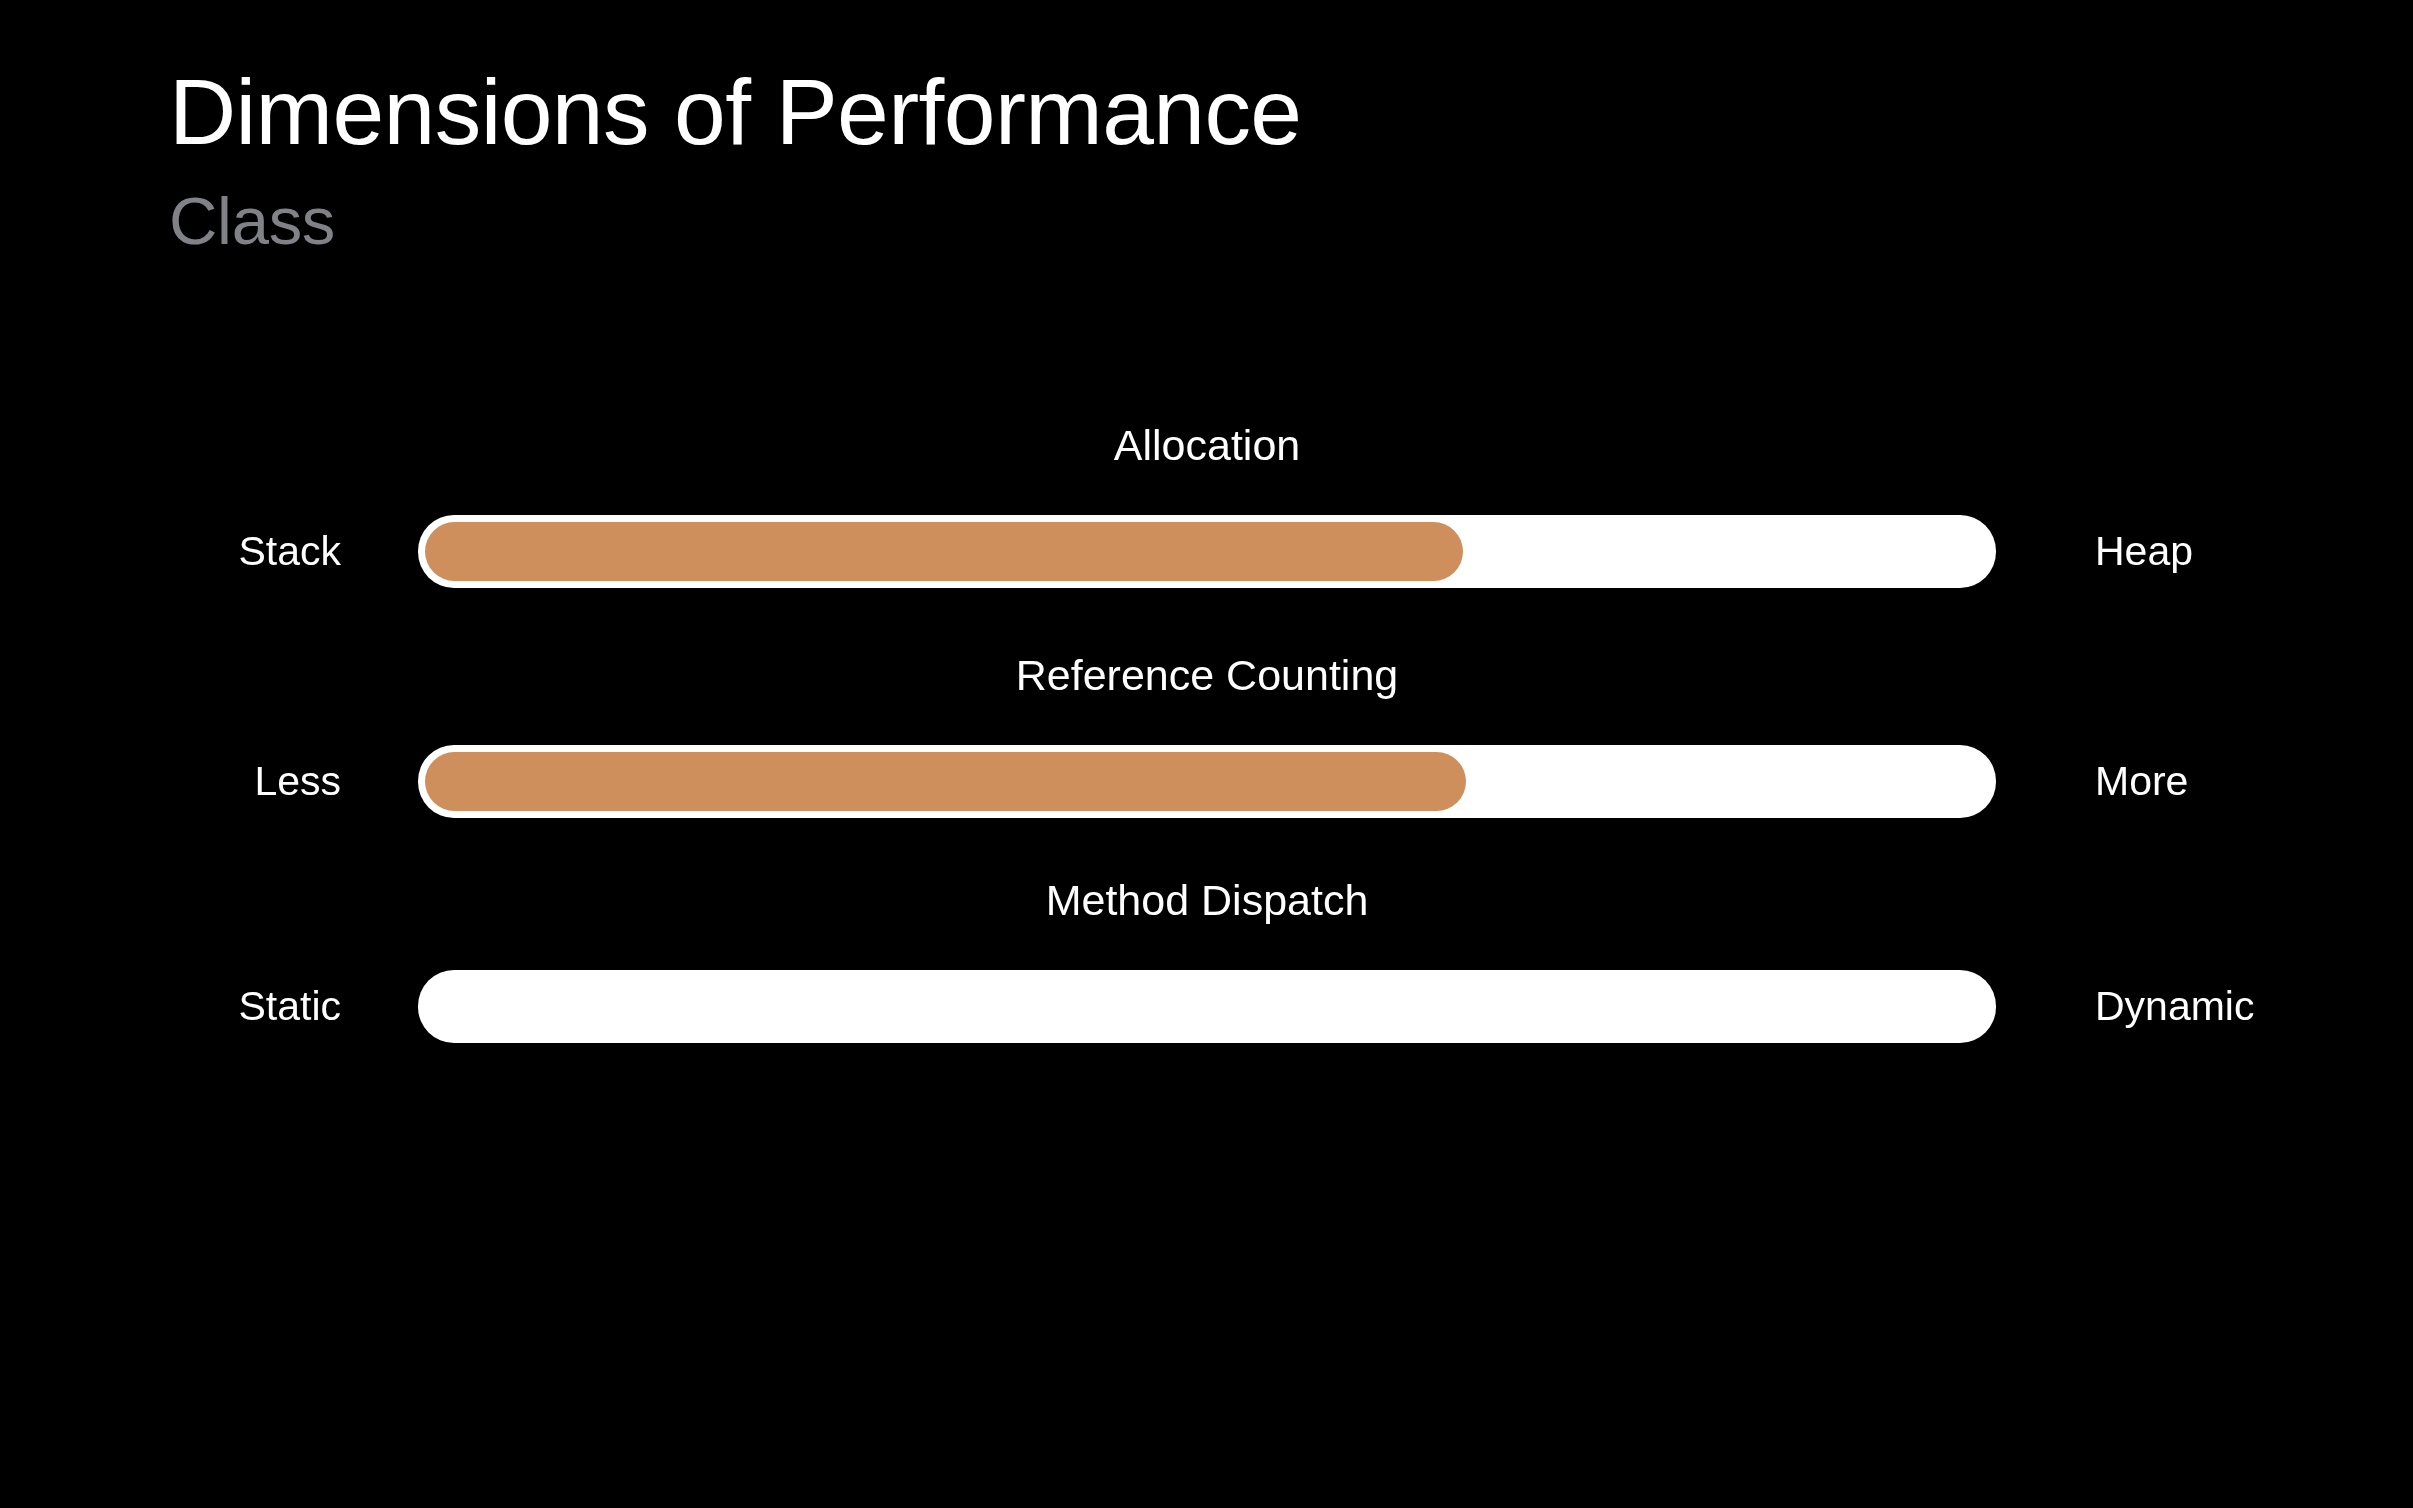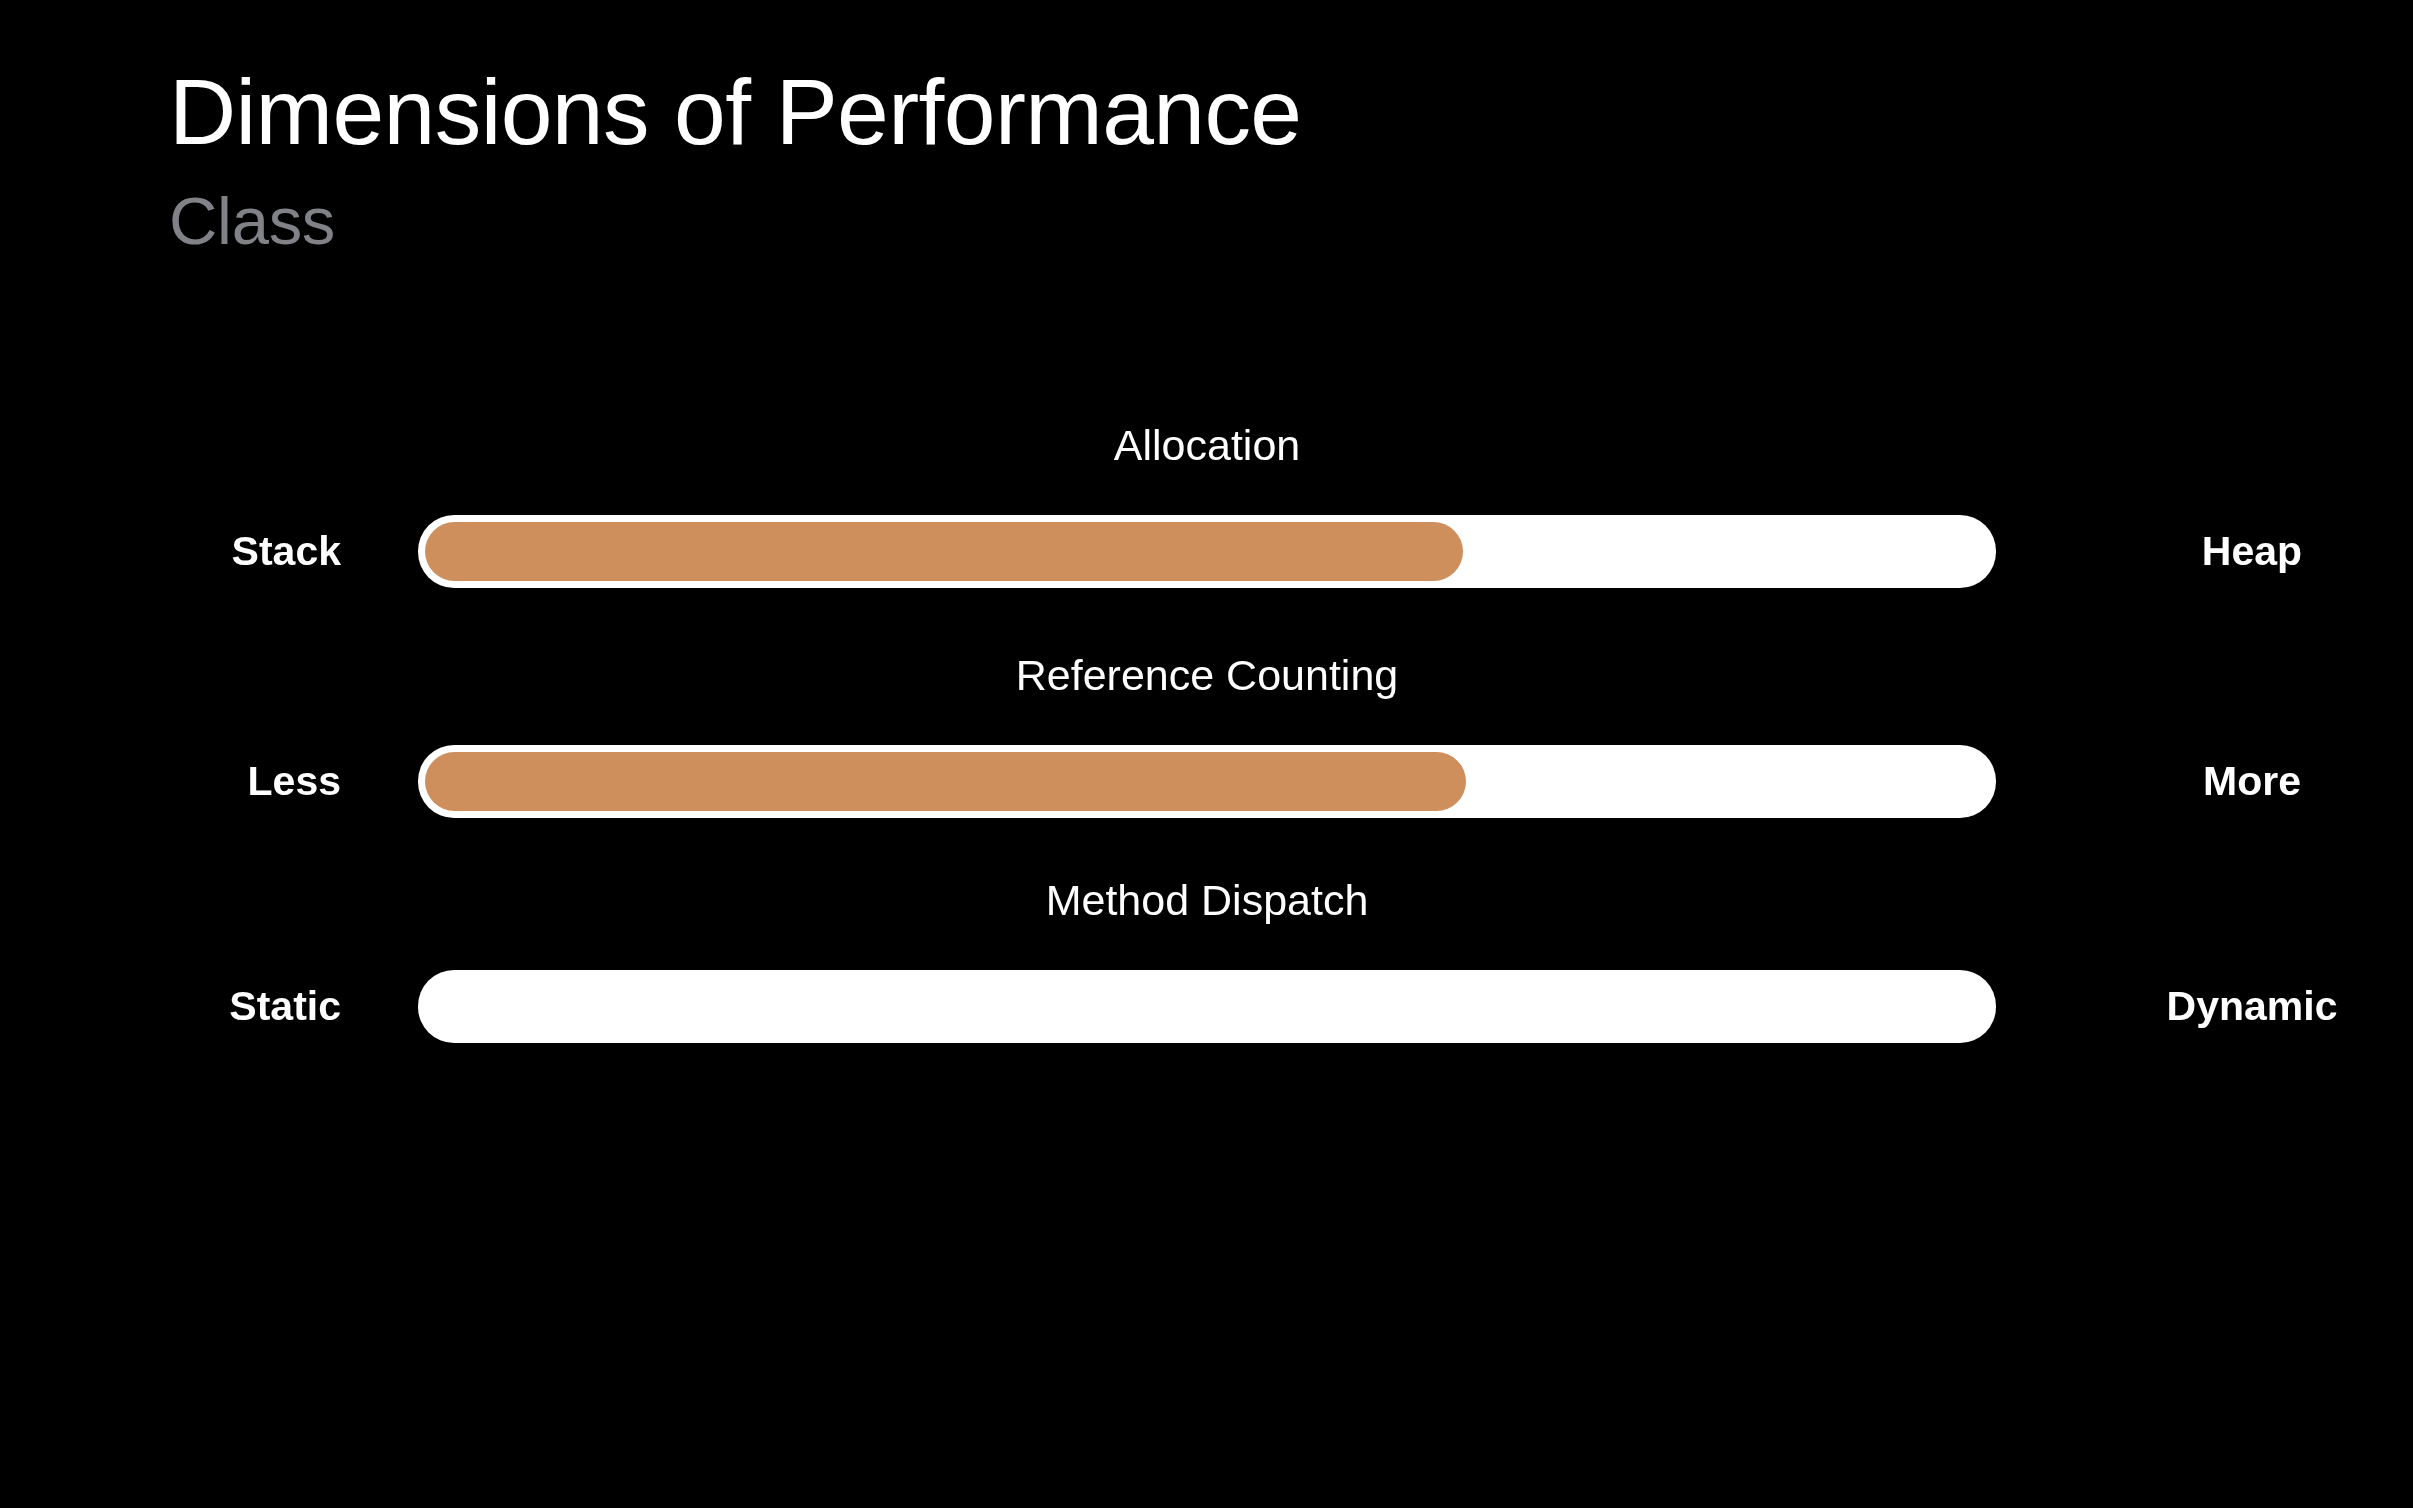--- a/index.html
+++ b/index.html
@@ -84,35 +84,35 @@
 
   .dim-left-label {
     position: absolute;
     left: 0px;
     top: 91px;
     width: 341px;
     height: 73px;
     line-height: 73px;
     text-align: right;
     font-size: 41px;
-    font-weight: 700;
+    font-weight: 400;
     color: #ffffff;
     white-space: nowrap;
   }
 
   .dim-right-label {
     position: absolute;
     left: 2095px;
     top: 91px;
     width: 314px;
     height: 73px;
     line-height: 73px;
-    text-align: center;
+    text-align: left;
     font-size: 41px;
-    font-weight: 700;
+    font-weight: 400;
     color: #ffffff;
     white-space: nowrap;
   }
 
   .dim-track {
     position: absolute;
     left: 418px;
     top: 91px;
     width: 1578px;
     height: 73px;

